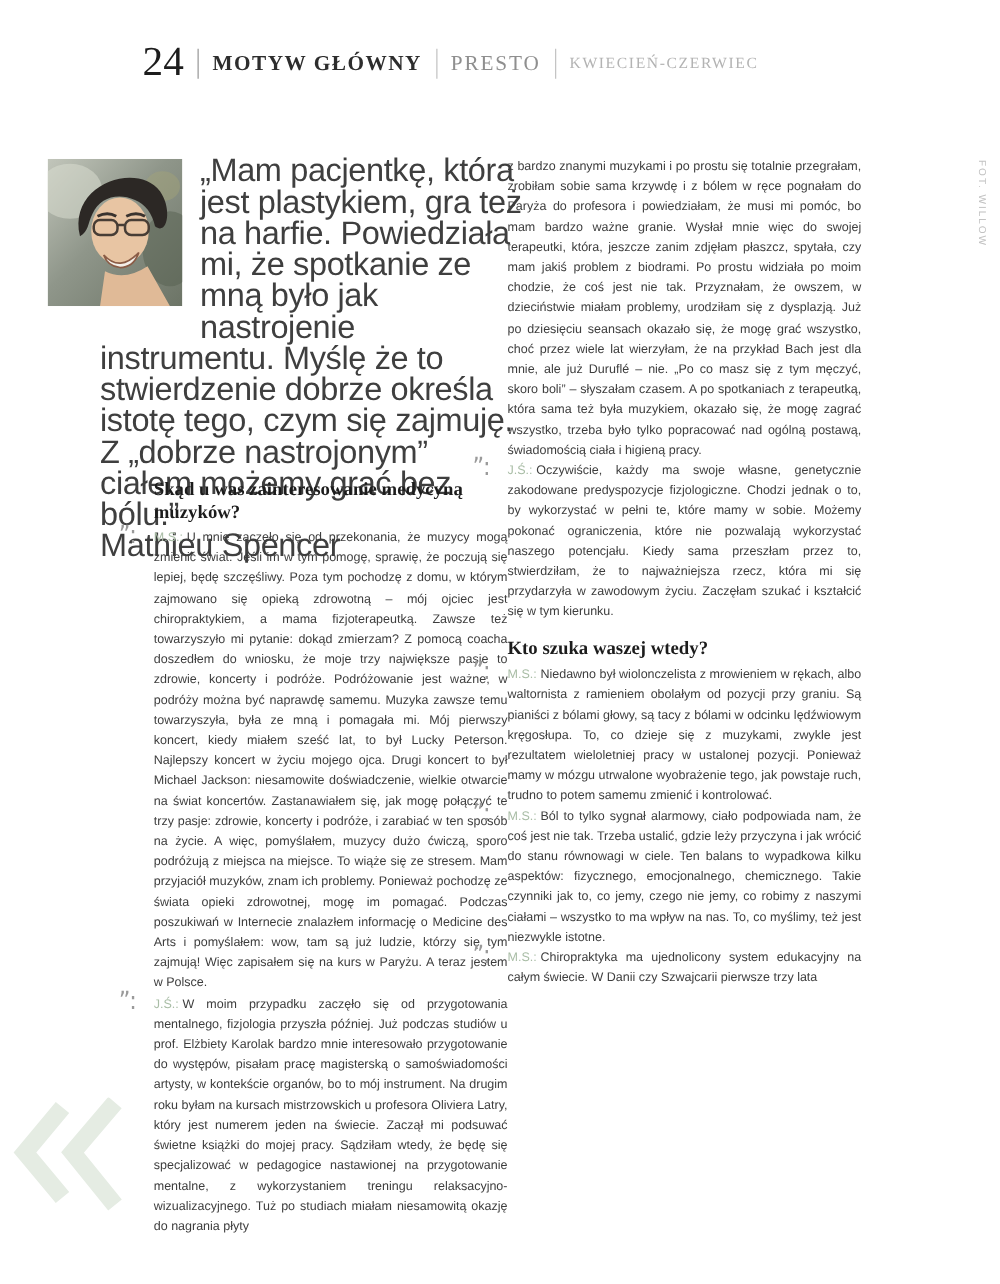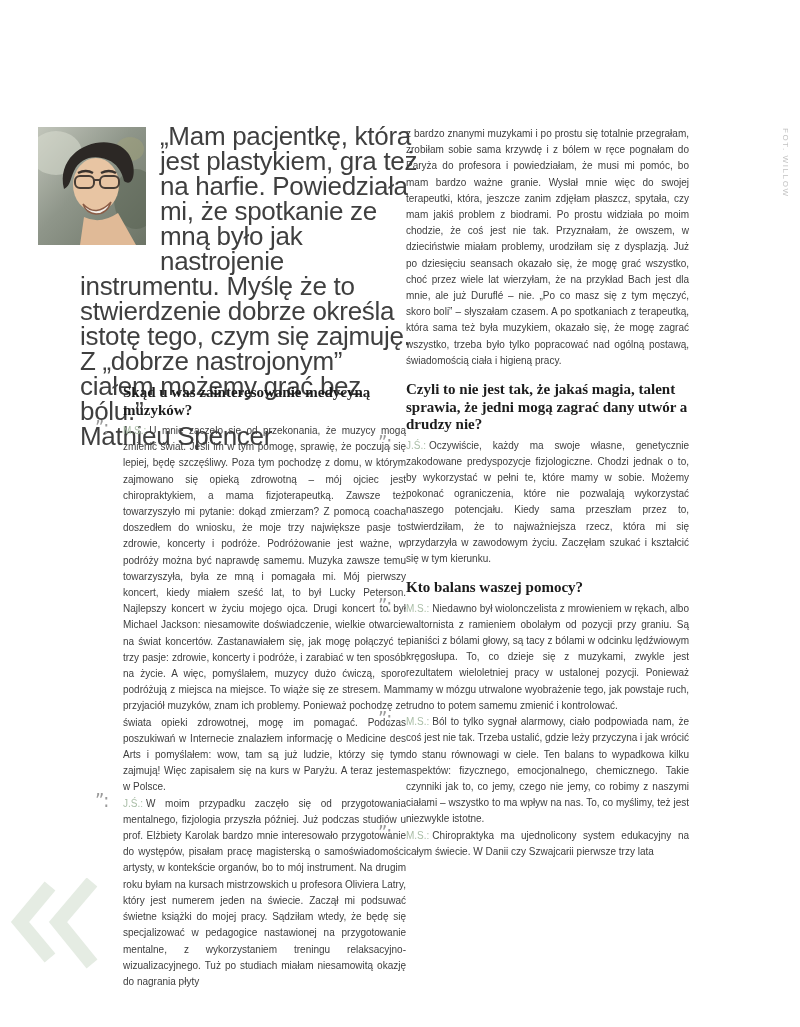--- a/index.html
+++ b/index.html
@@ -45,20 +45,29 @@
 
   
   .chevrons{position:absolute;left:6px;top:878px;}
   .chevrons path{stroke:var(--chevron);stroke-width:14;fill:none;}
 </style>
 </head>
 <body>
 
 <div class="page">
 
+  <header class="hdr">
+    <span class="pgnum">24</span>
+    <span class="hdiv"></span>
+    <span class="section">MOTYW GŁÓWNY</span>
+    <span class="hdiv light"></span>
+    <span class="mag">PRESTO</span>
+    <span class="hdiv light"></span>
+    <span class="issue">KWIECIEŃ-CZERWIEC</span>
+  </header>
 
   <div class="credit">FOT. WILLOW</div>
 
   <section class="quote-block">
     <div class="photo">
       <svg width="108" height="118" viewBox="0 0 108 118">
         <defs>
           <linearGradient id="bgw" x1="0" y1="0" x2="1" y2="1">
             <stop offset="0" stop-color="#c2c6bb"></stop>
             <stop offset="0.45" stop-color="#8f968a"></stop>
@@ -85,23 +94,22 @@
   </section>
 
   <main>
     <div class="col col-left">
         <div class="question">Skąd u was zainteresowanie medycyną muzyków?</div>
         <div class="answer"><span class="qicon">”:</span><span class="speaker">M.S.:</span><span>U mnie zaczęło się od przekonania, że muzycy mogą zmienić świat. Jeśli im w tym pomogę, sprawię, że poczują się lepiej, będę szczęśliwy. Poza tym pochodzę z domu, w którym zajmowano się opieką zdrowotną – mój ojciec jest chiropraktykiem, a mama fizjoterapeutką. Zawsze też towarzyszyło mi pytanie: dokąd zmierzam? Z pomocą coacha doszedłem do wniosku, że moje trzy największe pasje to zdrowie, koncerty i podróże. Podróżowanie jest ważne, w podróży można być naprawdę samemu. Muzyka zawsze temu towarzyszyła, była ze mną i pomagała mi. Mój pierwszy koncert, kiedy miałem sześć lat, to był Lucky Peterson. Najlepszy koncert w życiu mojego ojca. Drugi koncert to był Michael Jackson: niesamowite doświadczenie, wielkie otwarcie na świat koncertów. Zastanawiałem się, jak mogę połączyć te trzy pasje: zdrowie, koncerty i podróże, i zarabiać w ten sposób na życie. A więc, pomyślałem, muzycy dużo ćwiczą, sporo podróżują z miejsca na miejsce. To wiąże się ze stresem. Mam przyjaciół muzyków, znam ich problemy. Ponieważ pochodzę ze świata opieki zdrowotnej, mogę im pomagać. Podczas poszukiwań w Internecie znalazłem informację o Medicine des Arts i pomyślałem: wow, tam są już ludzie, którzy się tym zajmują! Więc zapisałem się na kurs w Paryżu. A teraz jestem w Polsce.</span></div>
         <div class="answer"><span class="qicon">”:</span><span class="speaker">J.Ś.:</span><span>W moim przypadku zaczęło się od przygotowania mentalnego, fizjologia przyszła później. Już podczas studiów u prof. Elżbiety Karolak bardzo mnie interesowało przygotowanie do występów, pisałam pracę magisterską o samoświadomości artysty, w kontekście organów, bo to mój instrument. Na drugim roku byłam na kursach mistrzowskich u profesora Oliviera Latry, który jest numerem jeden na świecie. Zaczął mi podsuwać świetne książki do mojej pracy. Sądziłam wtedy, że będę się specjalizować w pedagogice nastawionej na przygotowanie mentalne, z wykorzystaniem treningu relaksacyjno-wizualizacyjnego. Tuż po studiach miałam niesamowitą okazję do nagrania płyty</span></div>
       </div>
     <div class="col col-right">
         <div class="answer"><span>z bardzo znanymi muzykami i po prostu się totalnie przegrałam, zrobiłam sobie sama krzywdę i z bólem w ręce pognałam do Paryża do profesora i powiedziałam, że musi mi pomóc, bo mam bardzo ważne granie. Wysłał mnie więc do swojej terapeutki, która, jeszcze zanim zdjęłam płaszcz, spytała, czy mam jakiś problem z biodrami. Po prostu widziała po moim chodzie, że coś jest nie tak. Przyznałam, że owszem, w dzieciństwie miałam problemy, urodziłam się z dysplazją. Już po dziesięciu seansach okazało się, że mogę grać wszystko, choć przez wiele lat wierzyłam, że na przykład Bach jest dla mnie, ale już Duruflé – nie. „Po co masz się z tym męczyć, skoro boli” – słyszałam czasem. A po spotkaniach z terapeutką, która sama też była muzykiem, okazało się, że mogę zagrać wszystko, trzeba było tylko popracować nad ogólną postawą, świadomością ciała i higieną pracy.</span></div>
-        <div class="question">Czyli to nie jest tak, że jakaś magia, talent sprawia, że jedni mogą zagrać dany utwór a drudzy nie?</div>
         <div class="answer"><span class="qicon">”:</span><span class="speaker">J.Ś.:</span><span>Oczywiście, każdy ma swoje własne, genetycznie zakodowane predyspozycje fizjologiczne. Chodzi jednak o to, by wykorzystać w pełni te, które mamy w sobie. Możemy pokonać ograniczenia, które nie pozwalają wykorzystać naszego potencjału. Kiedy sama przeszłam przez to, stwierdziłam, że to najważniejsza rzecz, która mi się przydarzyła w zawodowym życiu. Zaczęłam szukać i kształcić się w tym kierunku.</span></div>
-        <div class="question">Kto balans waszej pomocy?</div>
+        <div class="question">Kto szuka waszej wtedy?</div>
         <div class="answer"><span class="qicon">”:</span><span class="speaker">M.S.:</span><span>Niedawno był wiolonczelista z mrowieniem w rękach, albo waltornista z ramieniem obolałym od pozycji przy graniu. Są pianiści z bólami głowy, są tacy z bólami w odcinku lędźwiowym kręgosłupa. To, co dzieje się z muzykami, zwykle jest rezultatem wieloletniej pracy w ustalonej pozycji. Ponieważ mamy w mózgu utrwalone wyobrażenie tego, jak powstaje ruch, trudno to potem samemu zmienić i kontrolować.</span></div>
         <div class="answer"><span class="qicon">”:</span><span class="speaker">M.S.:</span><span>Ból to tylko sygnał alarmowy, ciało podpowiada nam, że coś jest nie tak. Trzeba ustalić, gdzie leży przyczyna i jak wrócić do stanu równowagi w ciele. Ten balans to wypadkowa kilku aspektów: fizycznego, emocjonalnego, chemicznego. Takie czynniki jak to, co jemy, czego nie jemy, co robimy z naszymi ciałami – wszystko to ma wpływ na nas. To, co myślimy, też jest niezwykle istotne.</span></div>
         <div class="answer"><span class="qicon">”:</span><span class="speaker">M.S.:</span><span>Chiropraktyka ma ujednolicony system edukacyjny na całym świecie. W Danii czy Szwajcarii pierwsze trzy lata</span></div>
       </div>
   </main>
 
   <svg class="chevrons" width="94" height="92" viewBox="0 0 94 92">
     <path d="M44,8 L14,44 L44,80"></path>
     <path d="M86,4 L52,44 L86,86"></path>
   </svg>

